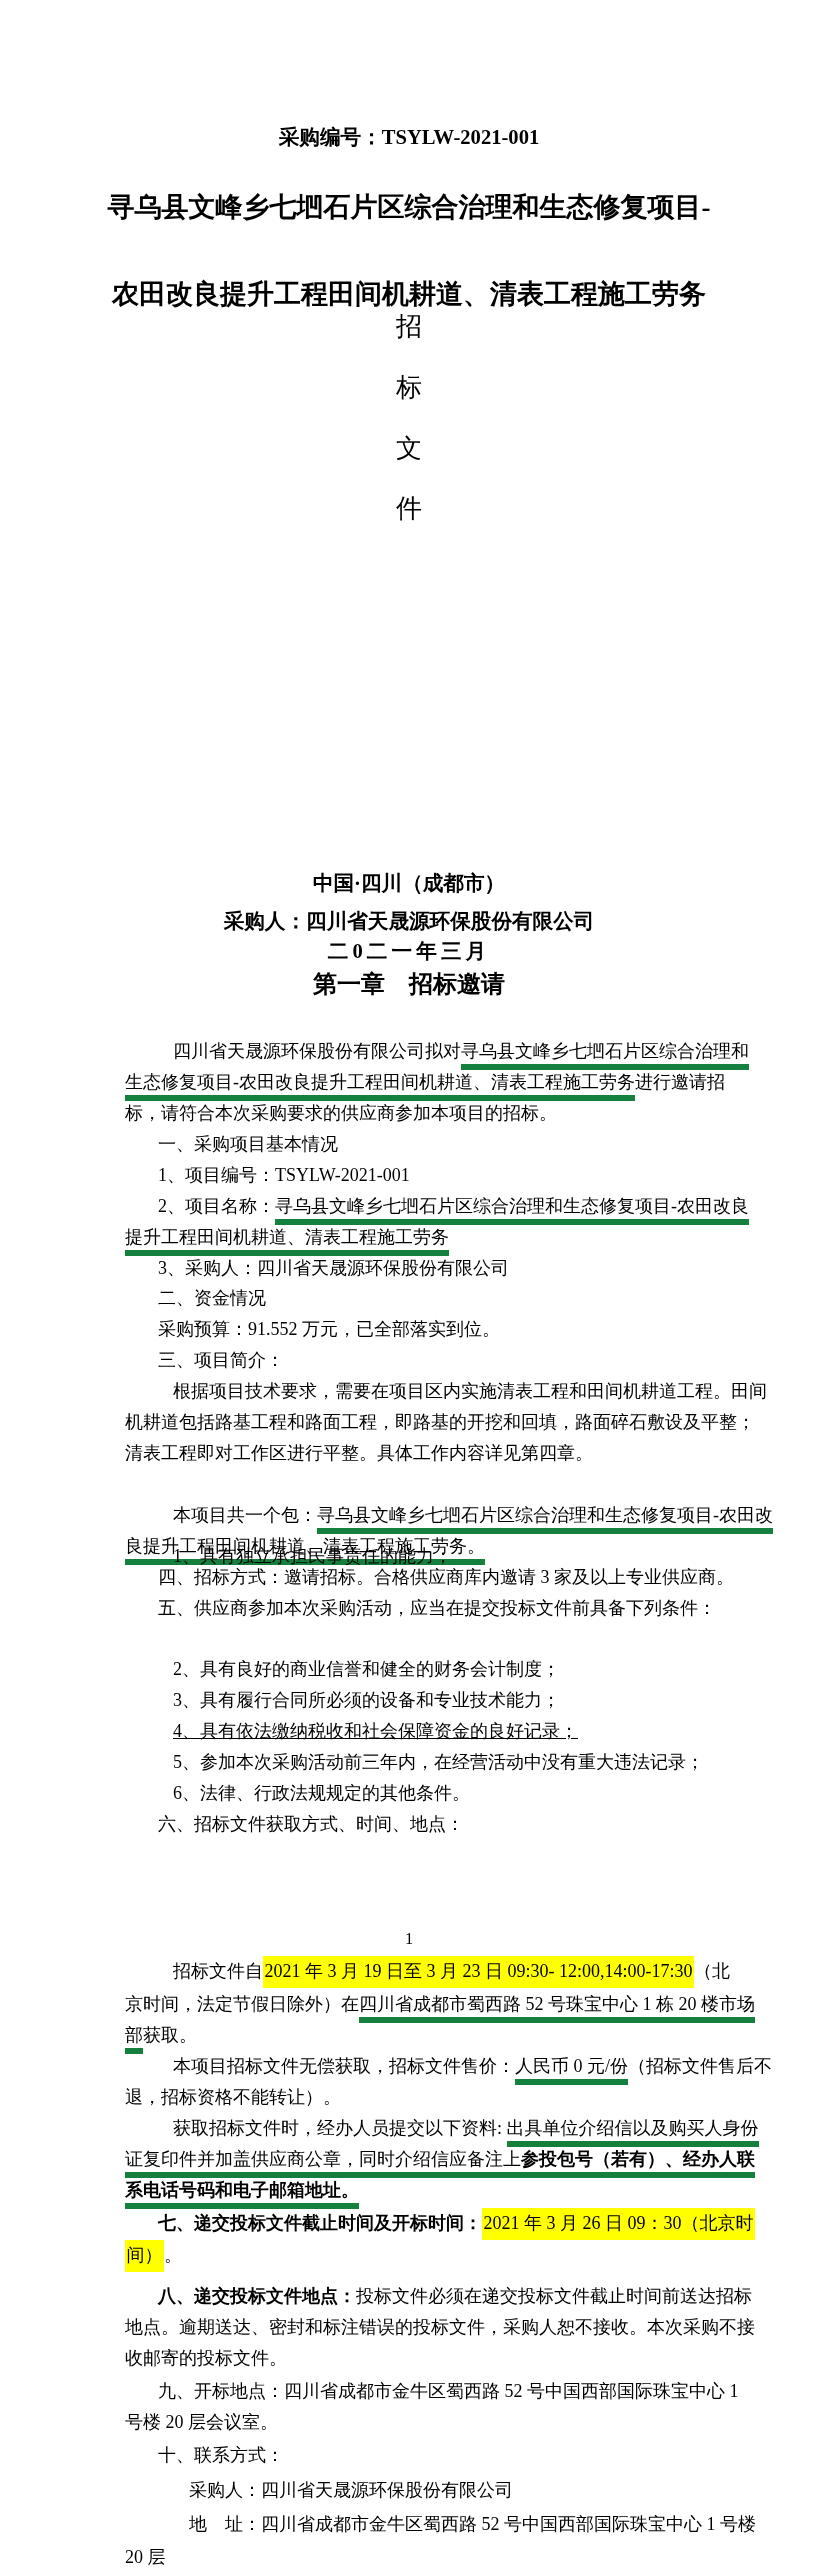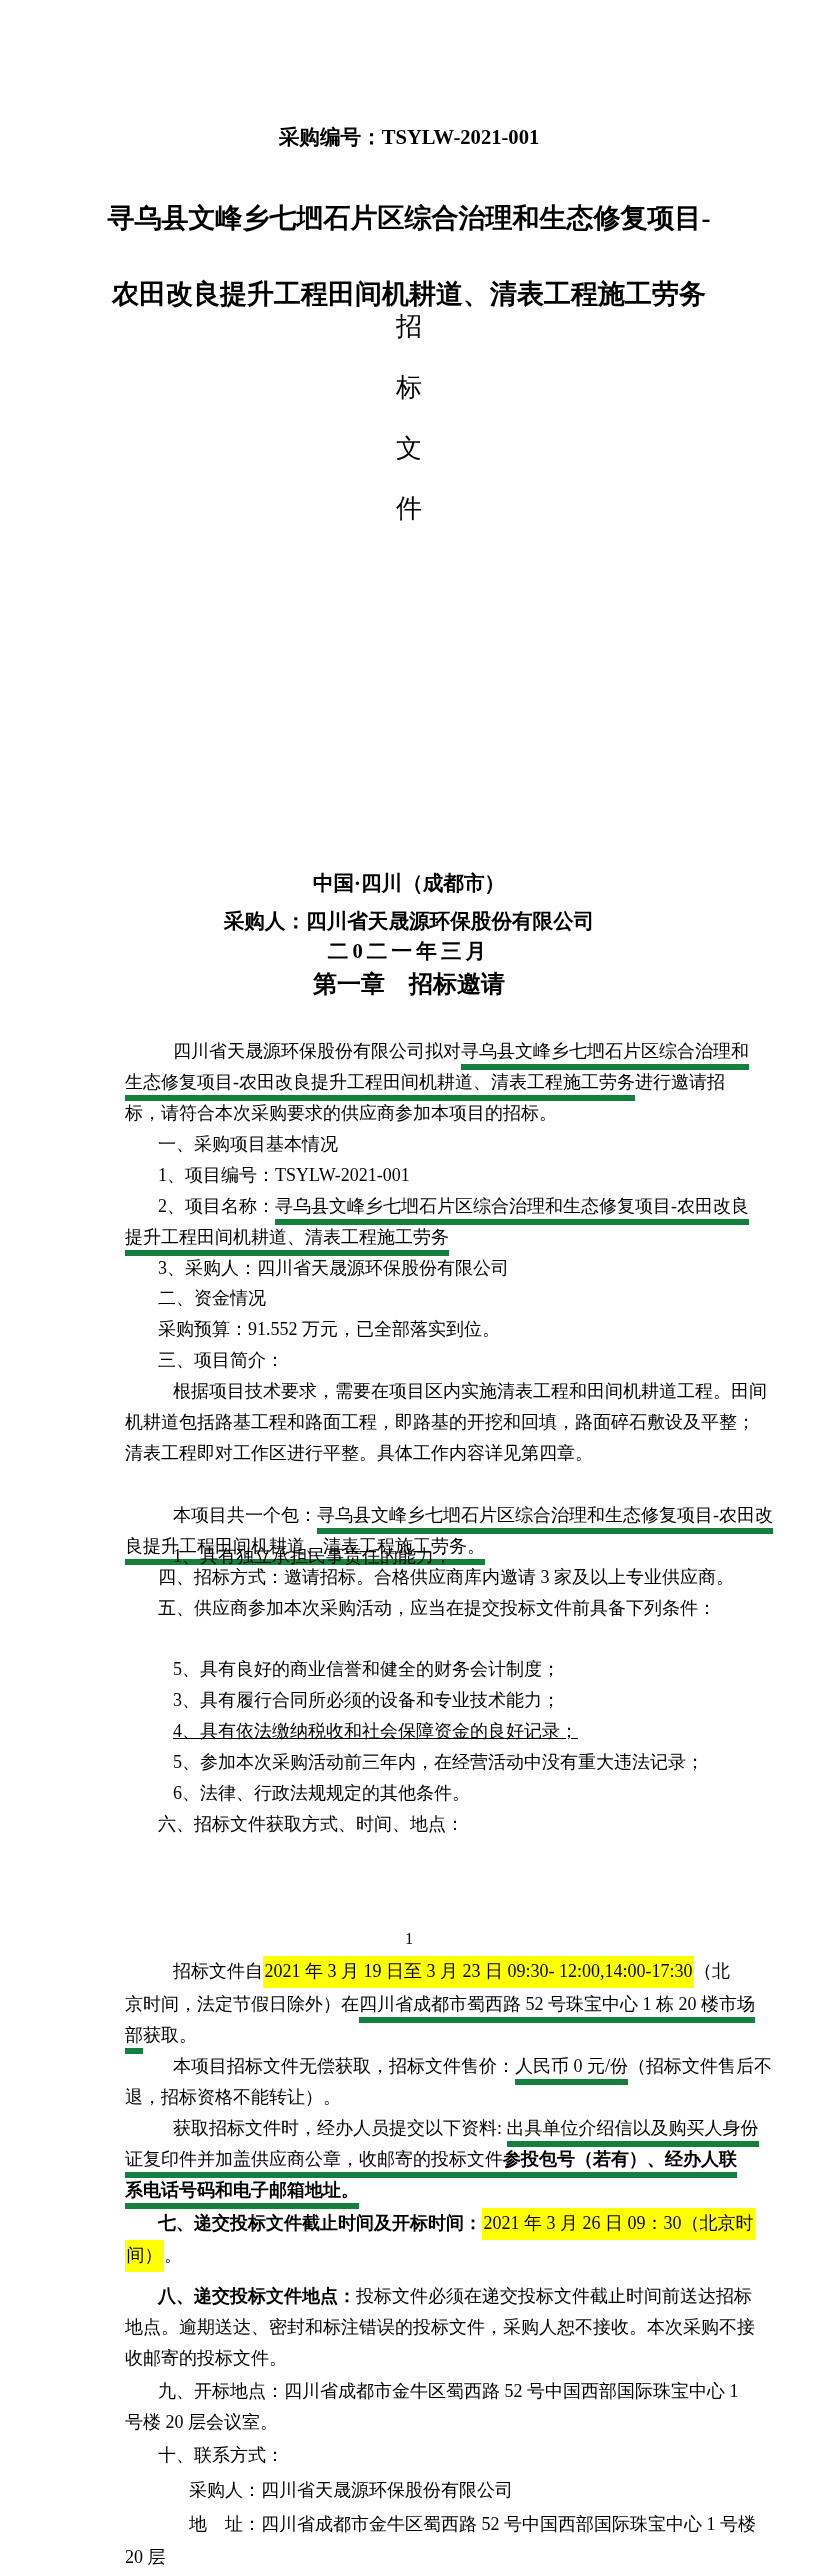--- a/index.html
+++ b/index.html
@@ -36,21 +36,21 @@
   
   .u  { border-bottom:6px solid #15803d; padding-bottom:2.6px; }
   .b  { font-weight:bold; }
   .hl { background:var(--hl,#ffff00); padding:4.6px 1.5px 6.7px 1.5px; }
 </style>
 </head>
 <body>
 
 <div class="page" id="doc-page" style="background: rgb(255, 255, 255); --hl: #ffff00;">
     <div class="line c-procno center" style="top: 123px;"><span>采购编号：TSYLW-2021-001</span></div>
-    <div class="line c-title center" style="top: 199px;"><span>寻乌县文峰乡七垇石片区综合治理和生态修复项目-</span></div>
+    <div class="line c-title center" style="top: 188px;"><span>寻乌县文峰乡七垇石片区综合治理和生态修复项目-</span></div>
     <div class="line c-title center" style="top: 275px;"><span>农田改良提升工程田间机耕道、清表工程施工劳务</span></div>
     <div class="line c-cover center" style="top: 308px;"><span>招</span></div>
     <div class="line c-cover center" style="top: 369px;"><span>标</span></div>
     <div class="line c-cover center" style="top: 430px;"><span>文</span></div>
     <div class="line c-cover center" style="top: 490px;"><span>件</span></div>
     <div class="line c-meta center" style="top: 869px;"><span>中国·四川（成都市）</span></div>
     <div class="line c-meta center" style="top: 907px;"><span>采购人：四川省天晟源环保股份有限公司</span></div>
     <div class="line c-date center" style="top: 937px;"><span>二0二一年三月</span></div>
     <div class="line c-h1 center" style="top: 967px;"><span>第一章　招标邀请</span></div>
     <div class="line c-body ind-para" style="top: 1038px;"><span>四川省天晟源环保股份有限公司拟对</span><span class="u">寻乌县文峰乡七垇石片区综合治理和</span></div>
@@ -65,34 +65,34 @@
     <div class="line c-body ind-num" style="top: 1316px;"><span>采购预算：91.552 万元，已全部落实到位。</span></div>
     <div class="line c-body ind-num" style="top: 1347px;"><span>三、项目简介：</span></div>
     <div class="line c-body ind-para" style="top: 1378px;"><span>根据项目技术要求，需要在项目区内实施清表工程和田间机耕道工程。田间</span></div>
     <div class="line c-body" style="top: 1409px;"><span>机耕道包括路基工程和路面工程，即路基的开挖和回填，路面碎石敷设及平整；</span></div>
     <div class="line c-body" style="top: 1440px;"><span>清表工程即对工作区进行平整。具体工作内容详见第四章。</span></div>
     <div class="line c-body" style="top: 1533px;"><span class="u">良提升工程田间机耕道、清表工程施工劳务。</span></div>
     <div class="line c-body ind-para" style="top: 1502px;"><span>本项目共一个包：</span><span class="u">寻乌县文峰乡七垇石片区综合治理和生态修复项目-农田改</span></div>
     <div class="line c-body ind-num" style="top: 1564px;"><span>四、招标方式：邀请招标。合格供应商库内邀请 3 家及以上专业供应商。</span></div>
     <div class="line c-body ind-num" style="top: 1595px; text-align: center;"><span>五、供应商参加本次采购活动，应当在提交投标文件前具备下列条件：</span></div>
     <div class="line c-body ind-para" style="top: 1543px;"><span>1、具有独立承担民事责任的能力；</span></div>
-    <div class="line c-body ind-para" style="top: 1656px;"><span>5、具有良好的商业信誉和健全的财务会计制度；</span></div>
+    <div class="line c-body ind-para" style="top: 1656px;"><span>2、具有良好的商业信誉和健全的财务会计制度；</span></div>
     <div class="line c-body ind-para" style="top: 1687px;"><span>3、具有履行合同所必须的设备和专业技术能力；</span></div>
     <div class="line c-body ind-para" style="top: 1718px; text-decoration: underline;"><span>4、具有依法缴纳税收和社会保障资金的良好记录；</span></div>
     <div class="line c-body ind-para" style="top: 1749px;"><span>5、参加本次采购活动前三年内，在经营活动中没有重大违法记录；</span></div>
     <div class="line c-body ind-para" style="top: 1780px;"><span>6、法律、行政法规规定的其他条件。</span></div>
     <div class="line c-body ind-num" style="top: 1811px;"><span>六、招标文件获取方式、时间、地点：</span></div>
     <div class="line c-pgno center" style="top: 1927px;"><span>1</span></div>
     <div class="line c-body ind-para" style="top: 1958px;"><span>招标文件自</span><span class="hl">2021 年 3 月 19 日至 3 月 23 日 09:30- 12:00,14:00-17:30</span><span>（北</span></div>
     <div class="line c-body" style="top: 1991px;"><span>京时间，法定节假日除外）在</span><span class="u">四川省成都市蜀西路 52 号珠宝中心 1 栋 20 楼市场</span></div>
     <div class="line c-body" style="top: 2022px;"><span class="u">部</span><span>获取。</span></div>
     <div class="line c-body ind-para" style="top: 2053px;"><span>本项目招标文件无偿获取，招标文件售价：</span><span class="u">人民币 0 元/份</span><span>（招标文件售后不</span></div>
     <div class="line c-body" style="top: 2084px;"><span>退，招标资格不能转让）。</span></div>
     <div class="line c-body ind-para" style="top: 2115px;"><span>获取招标文件时，经办人员提交以下资料: </span><span class="u">出具单位介绍信以及购买人身份</span></div>
-    <div class="line c-body" style="top: 2146px;"><span class="u">证复印件并加盖供应商公章，收邮寄的投标文件</span><span class="b u">参投包号（若有）、经办人联</span></div>
+    <div class="line c-body" style="top: 2146px;"><span class="u">证复印件并加盖供应商公章，同时介绍信应备注上</span><span class="b u">参投包号（若有）、经办人联</span></div>
     <div class="line c-body" style="top: 2177px;"><span class="b u">系电话号码和电子邮箱地址。</span></div>
     <div class="line c-body ind-num" style="top: 2210px;"><span class="b">七、递交投标文件截止时间及开标时间：</span><span class="hl">2021 年 3 月 26 日 09：30（北京时</span></div>
     <div class="line c-body" style="top: 2242px;"><span class="hl">间）</span><span>。</span></div>
     <div class="line c-body" style="top: 2314px;"><span>地点。逾期送达、密封和标注错误的投标文件，采购人恕不接收。本次采购不接</span></div>
     <div class="line c-body ind-num" style="top: 2283px;"><span class="b">八、递交投标文件地点：</span><span>投标文件必须在递交投标文件截止时间前送达招标</span></div>
     <div class="line c-body" style="top: 2345px;"><span>收邮寄的投标文件。</span></div>
     <div class="line c-body ind-num" style="top: 2378px;"><span>九、开标地点：四川省成都市金牛区蜀西路 52 号中国西部国际珠宝中心 1</span></div>
     <div class="line c-body" style="top: 2409px;"><span>号楼 20 层会议室。</span></div>
     <div class="line c-body ind-num" style="top: 2442px;"><span>十、联系方式：</span></div>
     <div class="line c-body ind-contact" style="top: 2477px;"><span>采购人：四川省天晟源环保股份有限公司</span></div>

